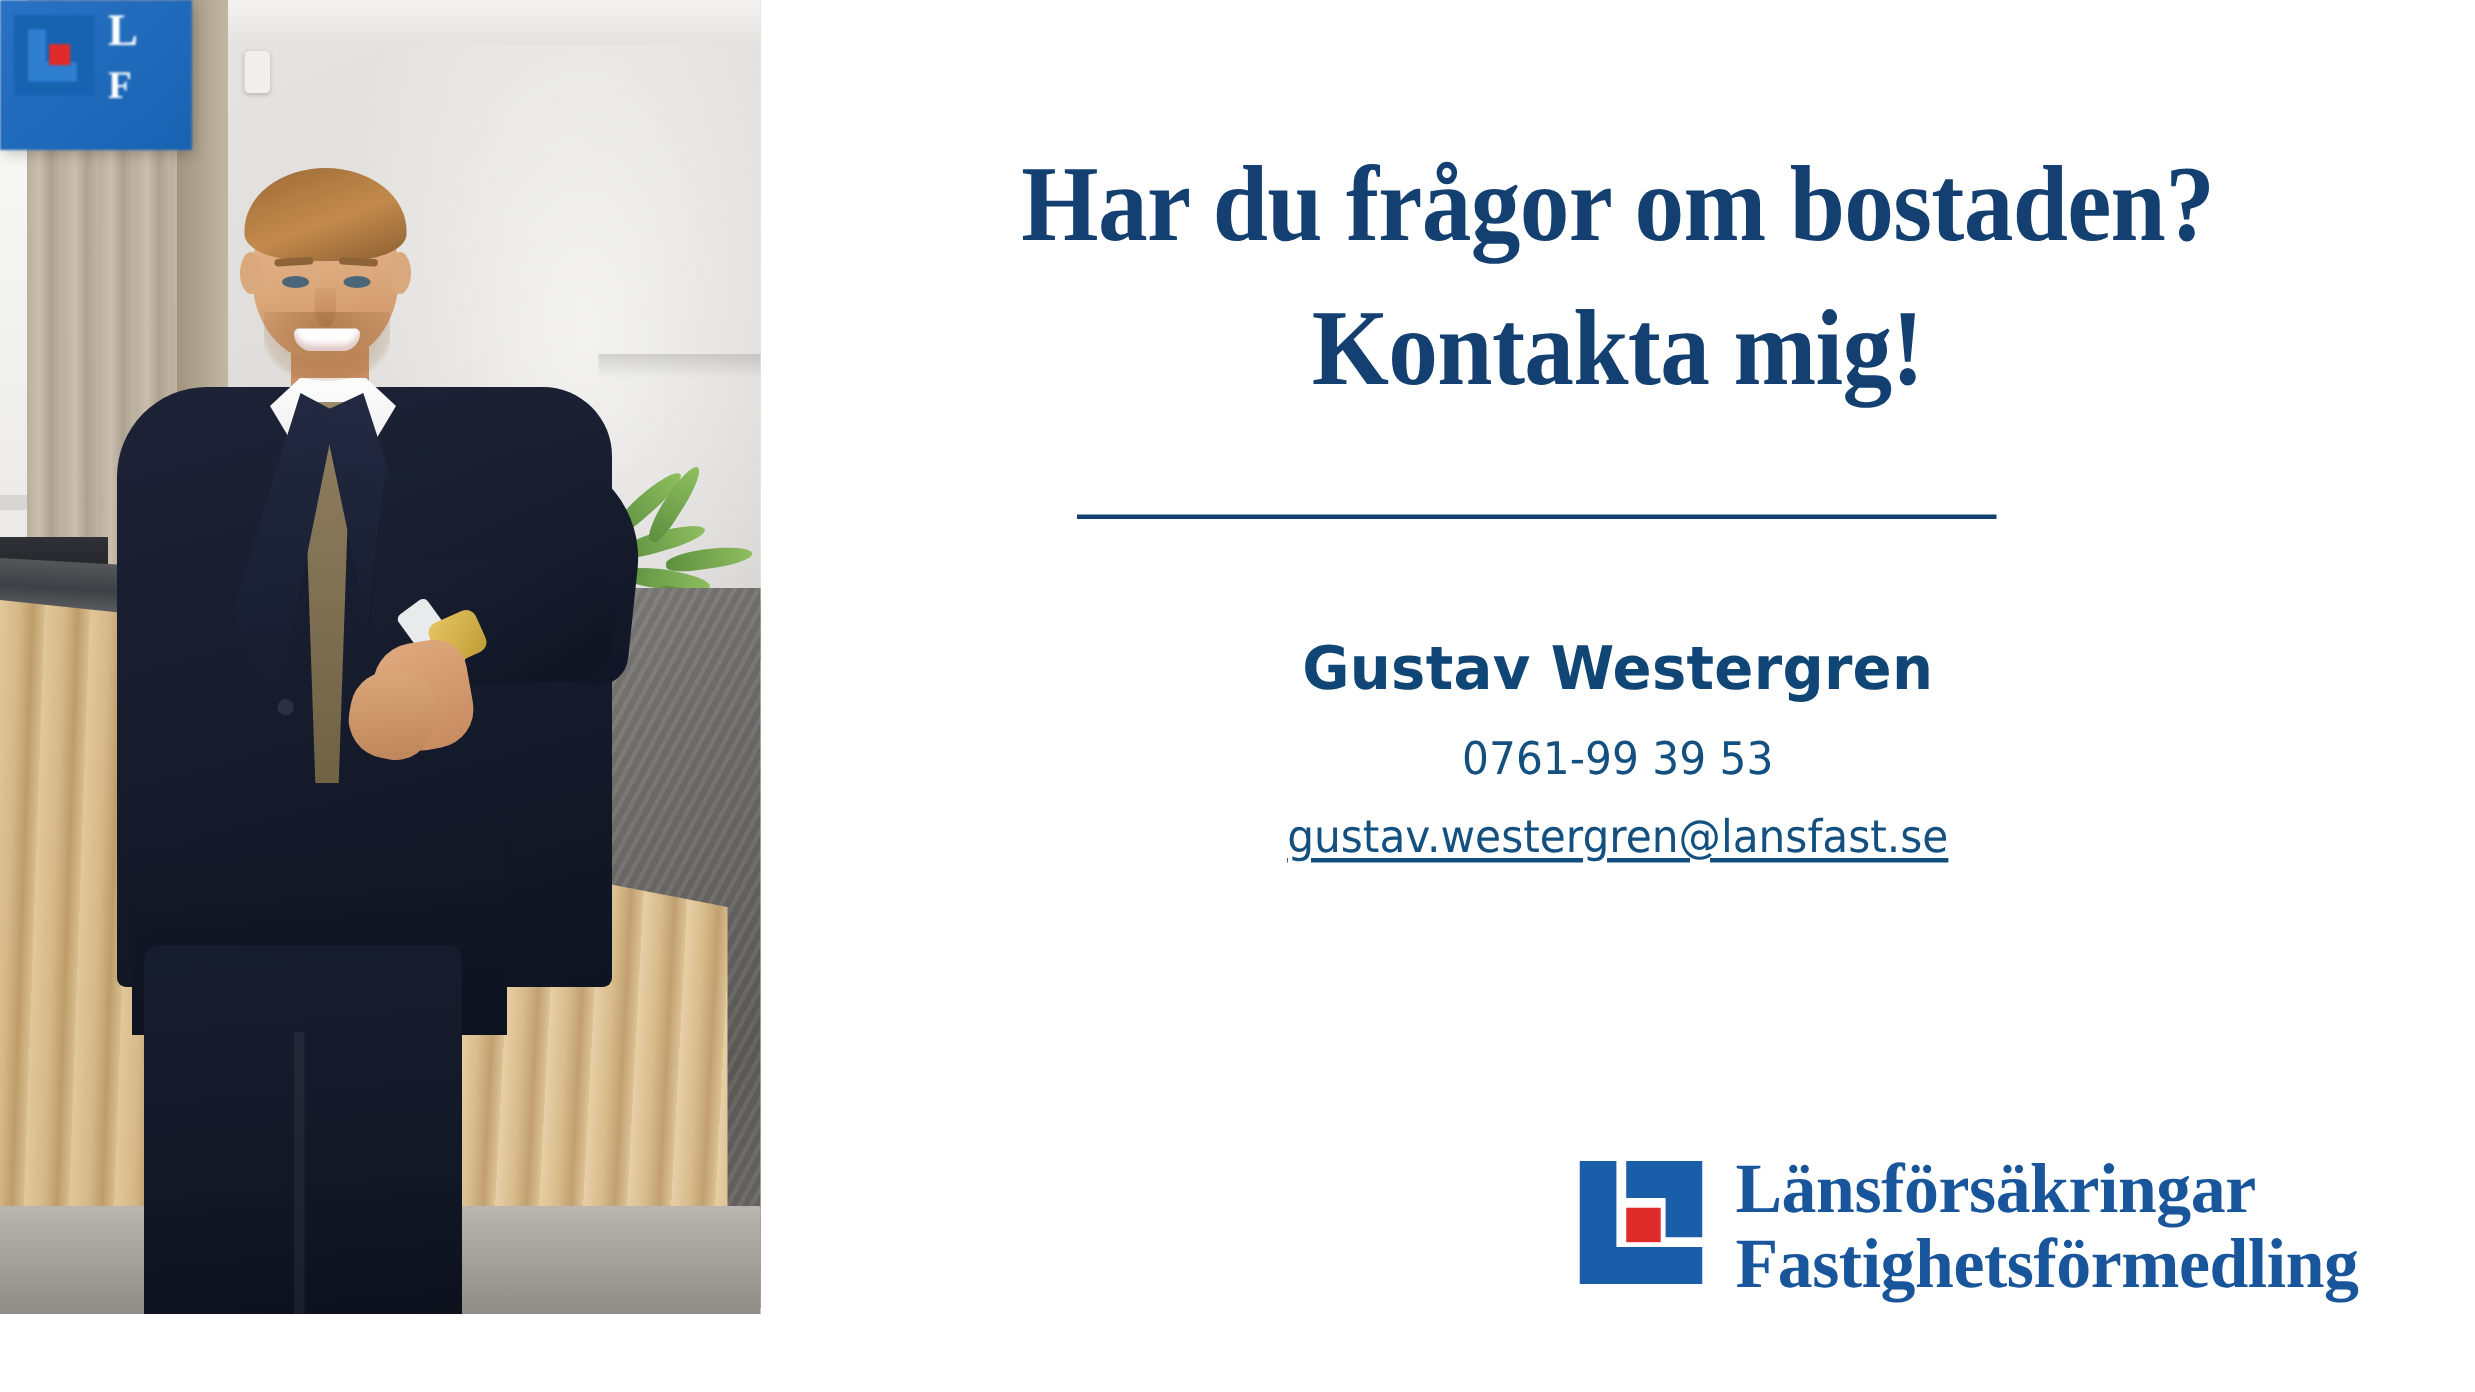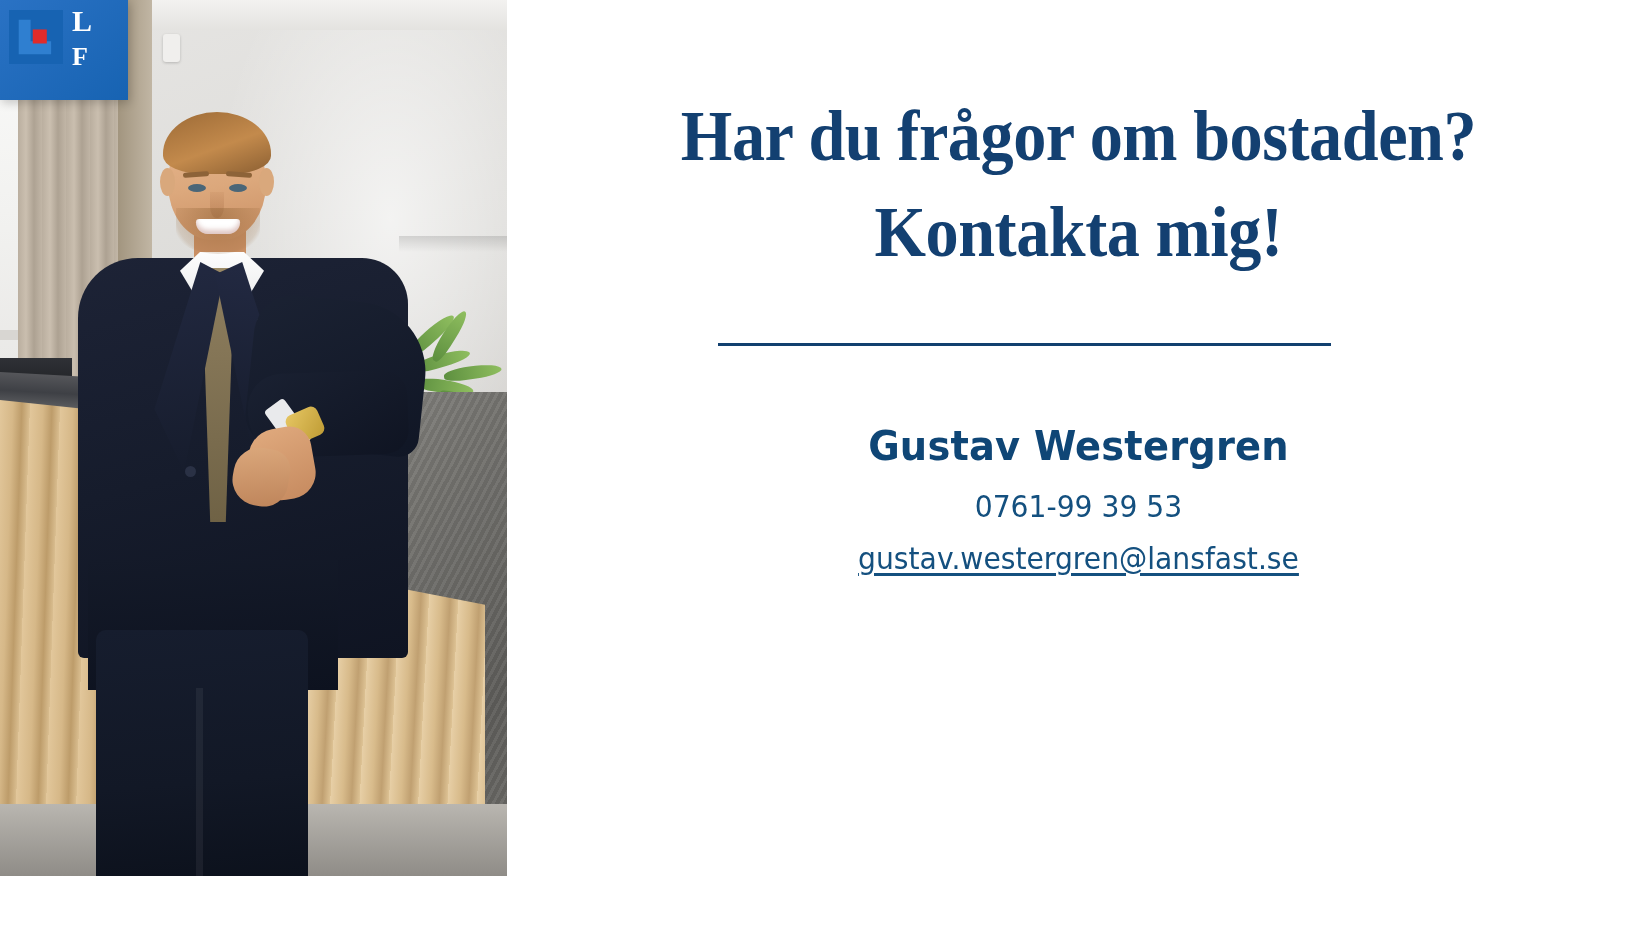--- a/index.html
+++ b/index.html
@@ -540,15 +540,26 @@
     </div>
 
     <div class="divider"></div>
 
     <div class="agent-name">Gustav Westergren</div>
 
     <div class="agent-phone">0761-99 39 53</div>
 
     <div class="agent-email">gustav.westergren@lansfast.se</div>
 
+    <div class="brand">
+      <svg class="brand-mark" viewBox="0 0 100 100">
+        <path d="M0 0 H30 V70 H100 V100 H0 Z" fill="#1a5da8"></path>
+        <path d="M38 0 H100 V62 H70 V30 H38 Z" fill="#1a5da8"></path>
+        <rect x="38" y="38" width="28" height="28" fill="#e02b2b"></rect>
+      </svg>
+      <div class="brand-words">
+        <span class="bw-line">Länsförsäkringar</span>
+        <span class="bw-line">Fastighetsförmedling</span>
+      </div>
+    </div>
 
   </div>
 </div>
 
 </body></html>

